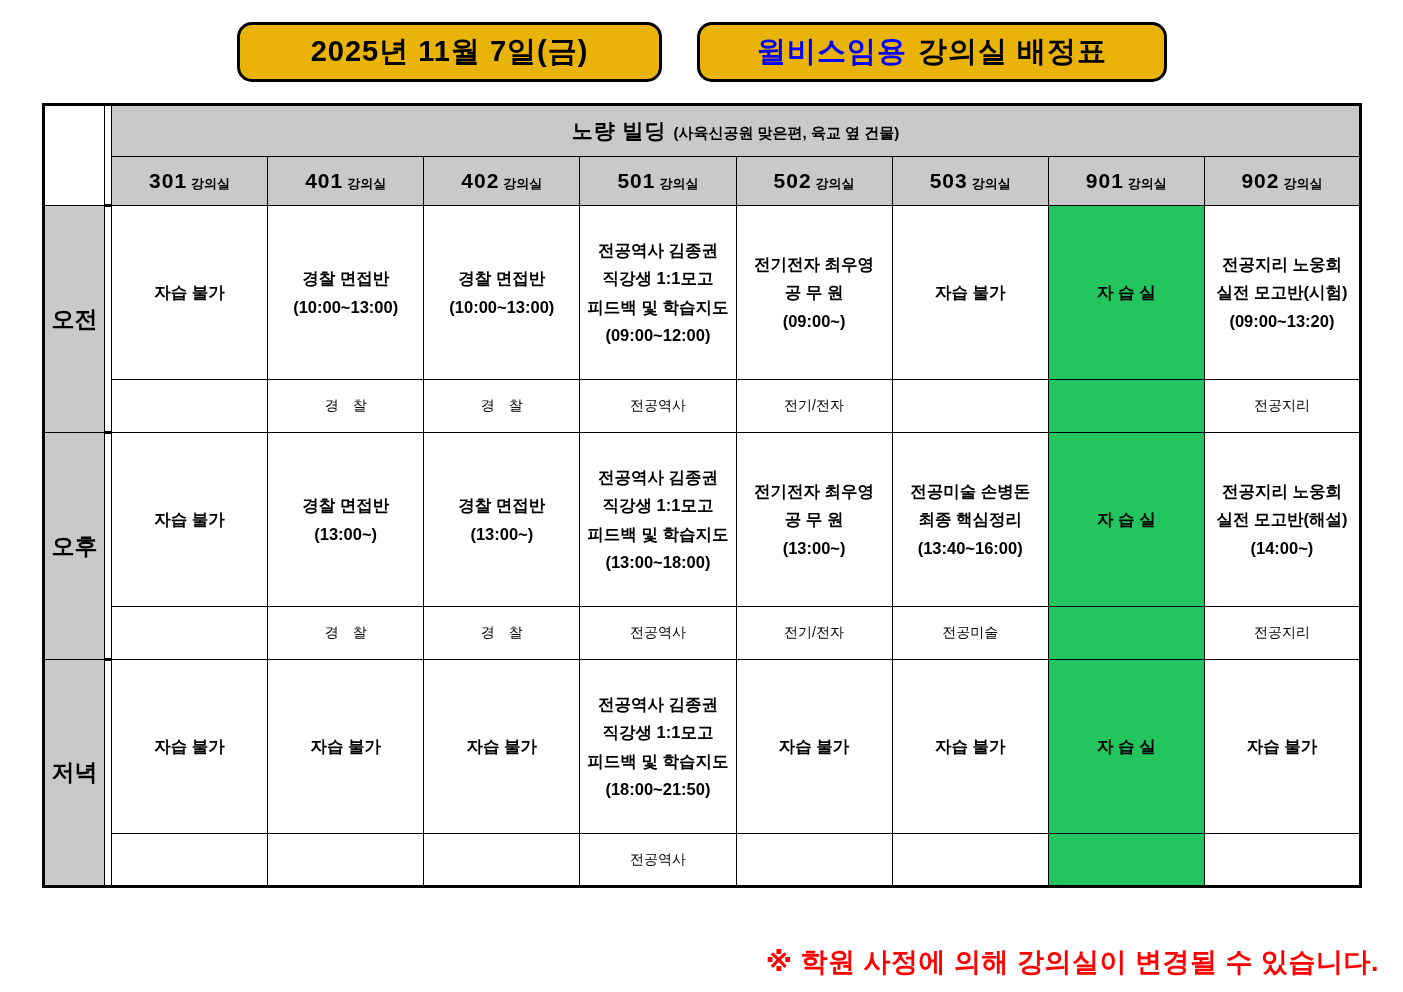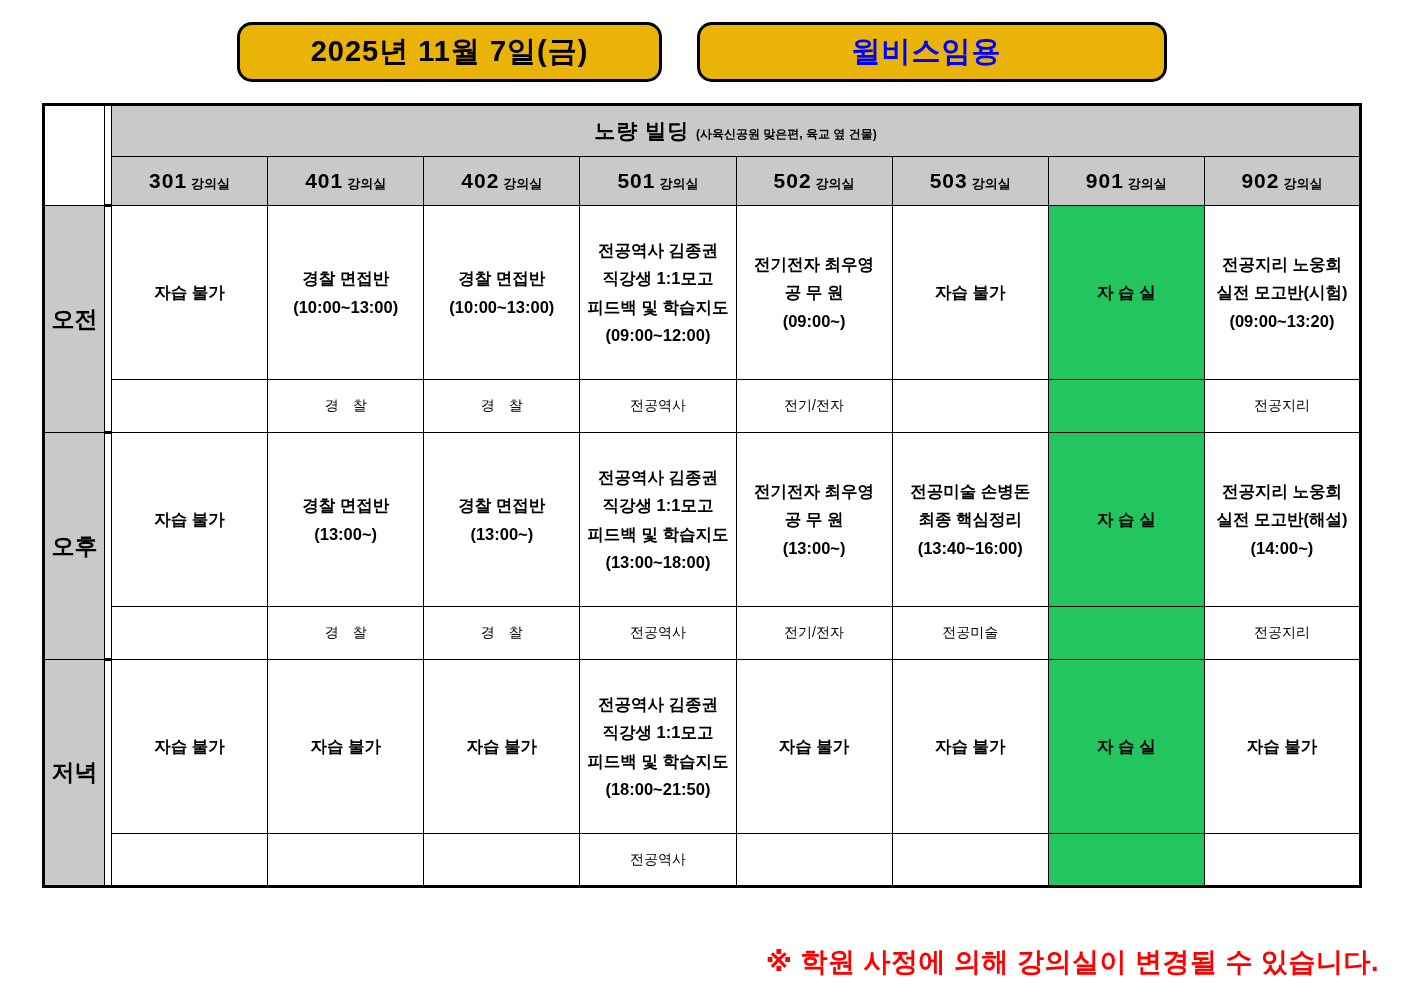--- a/index.html
+++ b/index.html
@@ -30,21 +30,21 @@
   tr.hrow1{height:52px;} tr.hrow2{height:49px;}
   tr.mainrow{height:174px;} tr.subrow{height:53px;}
   .corner{background:#fff;border-right:2px solid #000;border-bottom:3px solid #000;}
   .spacer{background:#fff;border-left:2px solid #000;border-right:2px solid #000;}
   .spacer.hspan{border-bottom:3px solid #000;}
   .spacer.bspan{border-bottom:3px solid #000;}
   .building{
     background:#c9c9c9;border-bottom:2px solid #000;
     font-weight:700;font-size:21px;letter-spacing:1px;
   }
-  .bsub{font-size:12px;letter-spacing:0;}
+  .bsub{font-size:15px;letter-spacing:0;}
   .roomhead{background:#c9c9c9;border-bottom:3px solid #000;font-weight:600;}
   .rnum{font-size:21px;letter-spacing:1px;}
   .rsuf{font-size:13px;font-weight:700;margin-left:4px;}
   .plabel{
     background:#c9c9c9;border-right:2px solid #000;border-bottom:3px solid #000;
     font-size:23px;font-weight:700;
   }
   .cellmain{
     border-bottom:2px dotted #000;
     font-size:16.5px;font-weight:700;line-height:1.7;white-space:pre-line;
@@ -58,20 +58,21 @@
   }
 </style>
 </head>
 <body>
 
 <div class="title-box date-box">
   <span>2025년 11월 7일(금)</span>
 </div>
 <div class="title-box main-title-box">
   <span class="brand">윌비스임용</span>
+  <span>강의실 배정표</span>
 </div>
 
 <table class="schedule">
   <colgroup>
     <col class="c-label">
       <col class="c-spacer">
     <col>
       <col>
       <col>
       <col>

